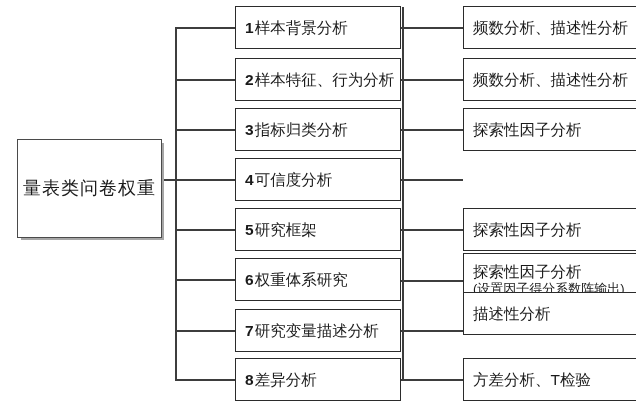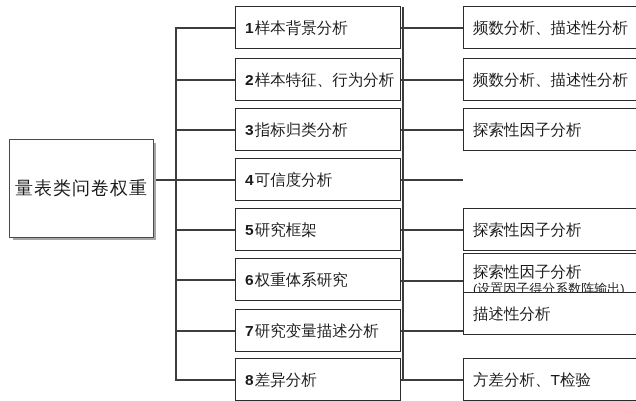--- a/index.html
+++ b/index.html
@@ -11,21 +11,21 @@
     position:absolute;box-sizing:border-box;background:#ffffff;
     border:1.5px solid #2b2b2b;display:flex;align-items:center;
     font-size:15.5px;line-height:1.15;white-space:nowrap;
   }
   .mid{left:235px;width:166px;height:43px;padding-left:9px;}
   .rightbox{left:463px;width:200px;height:43px;padding-left:9px;}
   .rightbox.tall{flex-direction:column;align-items:flex-start;justify-content:center;}
   .num{font-weight:bold;margin-right:1px;}
   .note{font-size:13px;font-weight:normal;margin-top:1px;text-align:center;}
   .root{
-    left:9px;top:139px;width:145px;height:99px;
+    left:17px;top:139px;width:145px;height:99px;
     border:1.2px solid #4a4a4a;box-shadow:3px 3px 0 -1px #a6a6a6;
     flex-direction:column;justify-content:center;align-items:center;
     font-size:18px;line-height:27px;letter-spacing:1px;
   }
   .hline,.vline{position:absolute;background:#3d3d3d;}
   .hline{height:1.5px;}
   .vline{width:1.5px;}
 </style>
 </head>
 <body>

